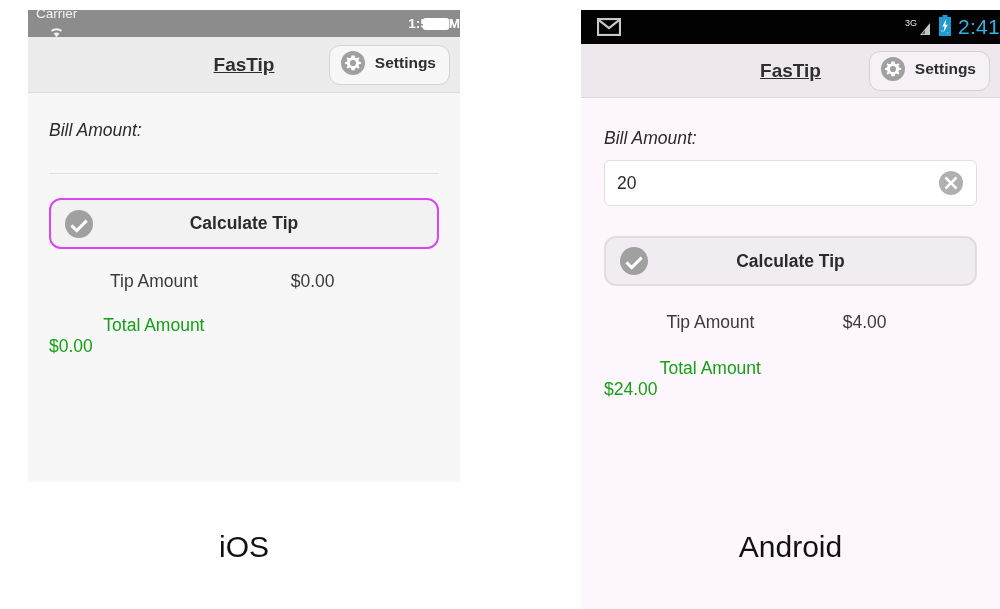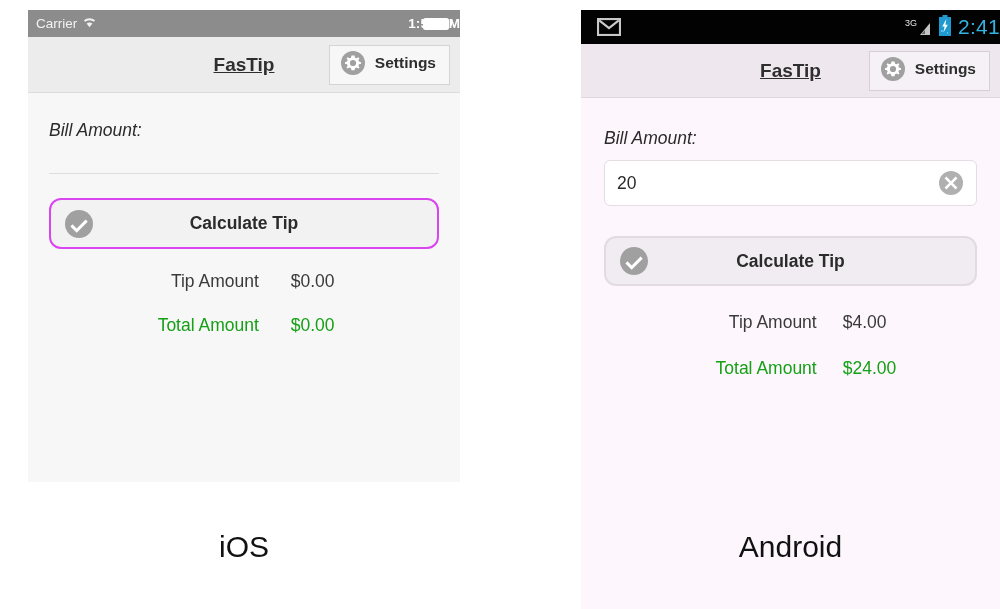--- a/index.html
+++ b/index.html
@@ -34,20 +34,21 @@
     font-size: 13px;
   }
   .ios-carrier {
     position: absolute;
     left: 8px;
     display: flex;
     align-items: center;
     gap: 5px;
     font-size: 13.5px;
     color: #f2f2f2;
+    flex-direction: column;
   }
   .wifi-icon { display: block; }
   .ios-time {
     position: absolute;
     left: 0; right: 0;
     text-align: right;
     font-size: 13.5px;
     font-weight: bold;
     color: #ffffff;
     letter-spacing: .1px;
@@ -92,21 +93,21 @@
     right: 10px;
     top: 8px;
     height: 40px;
     box-sizing: border-box;
     display: flex;
     align-items: center;
     gap: 9px;
     padding: 0 13px 4px 10px;
     background: #f7f7f7;
     border: 1px solid #d4d4d4;
-    border-radius: 0;
+    border-radius: 11px;
     z-index: 2;
   }
   .settings-label {
     font-size: 15.5px;
     font-weight: bold;
     color: #2e2e2e;
   }
 
   .gear-wrap { width: 26px; height: 26px; display:block; }
   .check-wrap { width: 30px; height: 30px; display:block; }
@@ -164,24 +165,24 @@
     font-size: 17.5px;
     font-weight: bold;
     color: #2b2b2b;
   }
 
   .result-row {
     display: flex;
     margin-top: 22px;
     font-size: 17.5px;
   }
-  .result-row.total { margin-top: 23px; }
+  .result-row.total { margin-top: 23px; flex-direction: column; }
   .res-name {
     width: 62%;
-    text-align: right;
+    text-align: center;
     padding-right: 32px;
     box-sizing: border-box;
   }
   .res-val { flex: 1; text-align: left; }
   .res-default { color: #3a3a3a; }
   .res-green { color: #15a015; }
 
   
   #android-panel {
     position: absolute;

